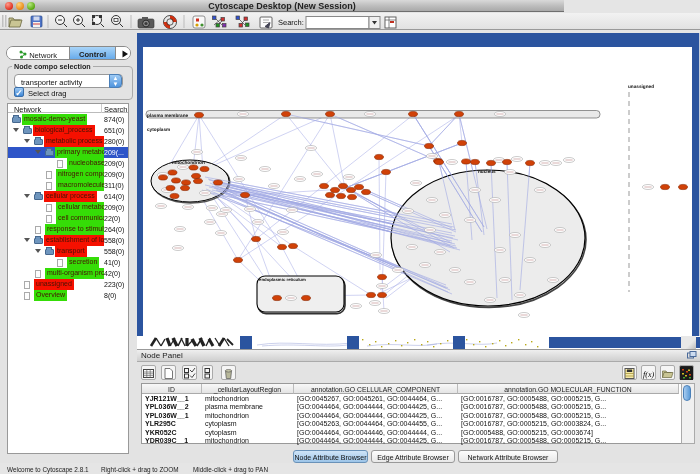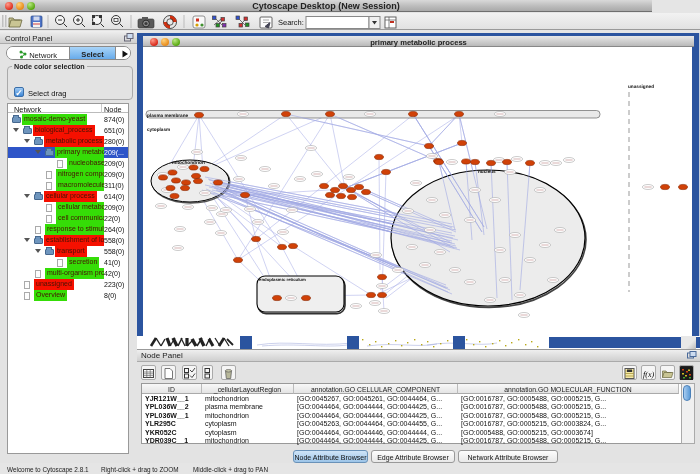--- a/index.html
+++ b/index.html
@@ -1,16 +1,16 @@
 <!DOCTYPE html>
 <html><head><meta charset="utf-8"><style>
 *{margin:0;padding:0;box-sizing:border-box}
 html,body{width:700px;height:474px;overflow:hidden;font-family:"Liberation Sans",sans-serif;background:#e5e5e5;-webkit-font-smoothing:antialiased}
 text{text-rendering:geometricPrecision}
-#titlebar{position:absolute;left:0;top:0;width:652px;height:12px;background:linear-gradient(#d9d9d9,#bcbcbc 55%,#a9a9a9);border-bottom:1px solid #6f6f6f}
+#titlebar{position:absolute;left:0;top:0;width:564px;height:12px;background:linear-gradient(#d9d9d9,#bcbcbc 55%,#a9a9a9);border-bottom:1px solid #6f6f6f}
 .tl{position:absolute;top:2px;width:8px;height:8px;border-radius:50%}
 #titlebar .t{position:absolute;top:1px;width:100%;text-align:center;font-size:9px;font-weight:bold;color:#222}
 #toolbar{position:absolute;left:0;top:13px;width:700px;height:17px;background:linear-gradient(#f2f2f2,#e2e2e2);border-bottom:1px solid #9a9a9a}
 #cpanel{position:absolute;left:0;top:31px;width:137px;height:432px;background:#e3e3e3}
 #cphead{position:absolute;left:0;top:0;width:137px;height:13px;background:linear-gradient(#efefef,#cfcfcf);border-bottom:1px solid #aaa;font-size:7.8px;color:#222;padding:2.5px 0 0 5px}
 #tabs{position:absolute;left:6px;top:15px;width:125px;height:14px;border:1px solid #8a8a8a;border-radius:7px;background:#fff;overflow:hidden}
 #tabs .seg{position:absolute;top:0;height:14px;font-size:7.6px;color:#222;text-align:center;padding-top:2.5px}
 #grp{position:absolute;left:7px;top:35px;width:126px;height:34px;border:1px solid #aaa;border-radius:4px}
 #grp .lbl{position:absolute;left:4px;top:-5px;background:#e3e3e3;font-size:7.2px;font-weight:bold;color:#222;padding:0 2px}
 #combo{position:absolute;left:6px;top:7px;width:109px;height:14px;background:#fff;border:1px solid #999;border-radius:4px;font-size:7.5px;color:#111;padding:2.5px 0 0 6px}
@@ -121,52 +121,47 @@
  <rect x="369" y="3.5" width="11" height="12" fill="#f0f0f0" stroke="#888"></rect>
  <path d="M372 8 h5 l-2.5 3.5 z" fill="#333"></path>
 
  <rect x="385" y="4" width="11" height="11" fill="#fff" stroke="#555" stroke-width="0.9"></rect>
  <path d="M385 7 h11 M389 4 v11" stroke="#555" stroke-width="0.7"></path>
  <rect x="390" y="8" width="4" height="2" fill="#c03020"></rect>
 </svg>
 </div>
 
 <div id="cpanel">
- <div id="cphead">Control Panel
-   <svg width="10" height="9" style="position:absolute;right:3px;top:2px">
-        <rect x="0.5" y="3" width="6" height="5" fill="none" stroke="#667"></rect>
-        <rect x="3" y="0.5" width="6" height="5" fill="#cddcf0" stroke="#667"></rect>
-      </svg>
- </div>
  <div id="tabs">
   <div class="seg" style="left:0;width:62px;background:#fff">
     <svg width="8" height="9" style="vertical-align:-1px">
           <circle cx="2" cy="2" r="1.5" fill="#2a9a2a"></circle>
           <circle cx="6" cy="4" r="1.5" fill="#2a9a2a"></circle>
           <circle cx="2.5" cy="7" r="1.5" fill="#2a9a2a"></circle>
           <line x1="2" y1="2" x2="6" y2="4" stroke="#2a9a2a"></line>
           <line x1="6" y1="4" x2="2.5" y2="7" stroke="#2a9a2a"></line>
         </svg>
     Network</div>
-  <div class="seg" style="left:62px;width:47px;background:linear-gradient(#a8d4f8,#5da4e8);font-weight:bold;border-left:1px solid #8a8a8a;border-right:1px solid #8a8a8a">Select</div>
+  <div class="seg" style="left:62px;width:47px;background:linear-gradient(#a8d4f8,#5da4e8);font-weight:bold;border-left:1px solid #8a8a8a;border-right:1px solid #8a8a8a">Control</div>
   <div class="seg" style="left:110px;width:15px;background:#fff">
     <svg width="8" height="8">
           <path d="M1.5 0.5 L7 4 L1.5 7.5 Z" fill="#111"></path>
         </svg>
   </div>
  </div>
  <div id="grp">
-      <div class="lbl">Node color selection</div>
+      <div class="lbl">Node compo selection</div>
+   <div id="combo">transporter activity<div class="btn">▲<br>▼</div></div>
  </div>
  <div id="chk">✓</div>
     <div id="chklbl">Select drag</div>
  <div id="tree">
    <div id="treehead">
         <span style="position:absolute;left:6px;top:1px">Network</span>
-        <span style="position:absolute;left:96px;top:1px">Node</span>
+        <span style="position:absolute;left:96px;top:1px">Search</span>
         <span style="position:absolute;left:93px;top:0;width:1px;height:9px;background:#ccc"></span>
       </div>
  <div class="trow" style="top:10px">
         <div class="fold" style="left:4px"></div>
         <div class="tlab" style="left:14px;background:#35dd07;max-width:82px">mosaic-demo-yeast</div>
         <div class="tnum">874(0)</div>
       </div>
       <div class="trow" style="top:21px">
         <div class="tri" style="left:5px"></div>
         <div class="fold" style="left:15px"></div>
@@ -250,26 +245,20 @@
       </div>
       <div class="trow" style="top:186px">
         <div class="file" style="left:16px"></div>
         <div class="tlab" style="left:26px;background:#35dd07;max-width:70px">Overview</div>
         <div class="tnum">8(0)</div>
       </div>
     </div>
 </div>
 
 <div id="netwin">
- <div id="nettitle">
-  <div class="tl" style="left:7px;top:1.5px;background:radial-gradient(circle at 35% 30%,#ff9a8a,#d82818 70%)"></div>
-  <div class="tl" style="left:18px;top:1.5px;background:radial-gradient(circle at 35% 30%,#ffd27a,#e88b1a 70%)"></div>
-  <div class="tl" style="left:29px;top:1.5px;background:radial-gradient(circle at 35% 30%,#b8e880,#58a810 70%)"></div>
-  <div class="t">primary metabolic process</div>
- </div>
  <div id="canvas">
   <svg width="555" height="289">
 <g stroke="#b0b6e9" stroke-width="0.6">
 <line x1="56" y1="68" x2="139" y2="200"></line>
 <line x1="143" y1="67" x2="60" y2="123"></line>
 <line x1="187" y1="67" x2="95" y2="213"></line>
 <line x1="316" y1="68" x2="95" y2="213"></line>
 <line x1="270" y1="68" x2="113" y2="192"></line>
 <line x1="187" y1="67" x2="202" y2="141"></line>
 <line x1="143" y1="67" x2="204" y2="143"></line>

